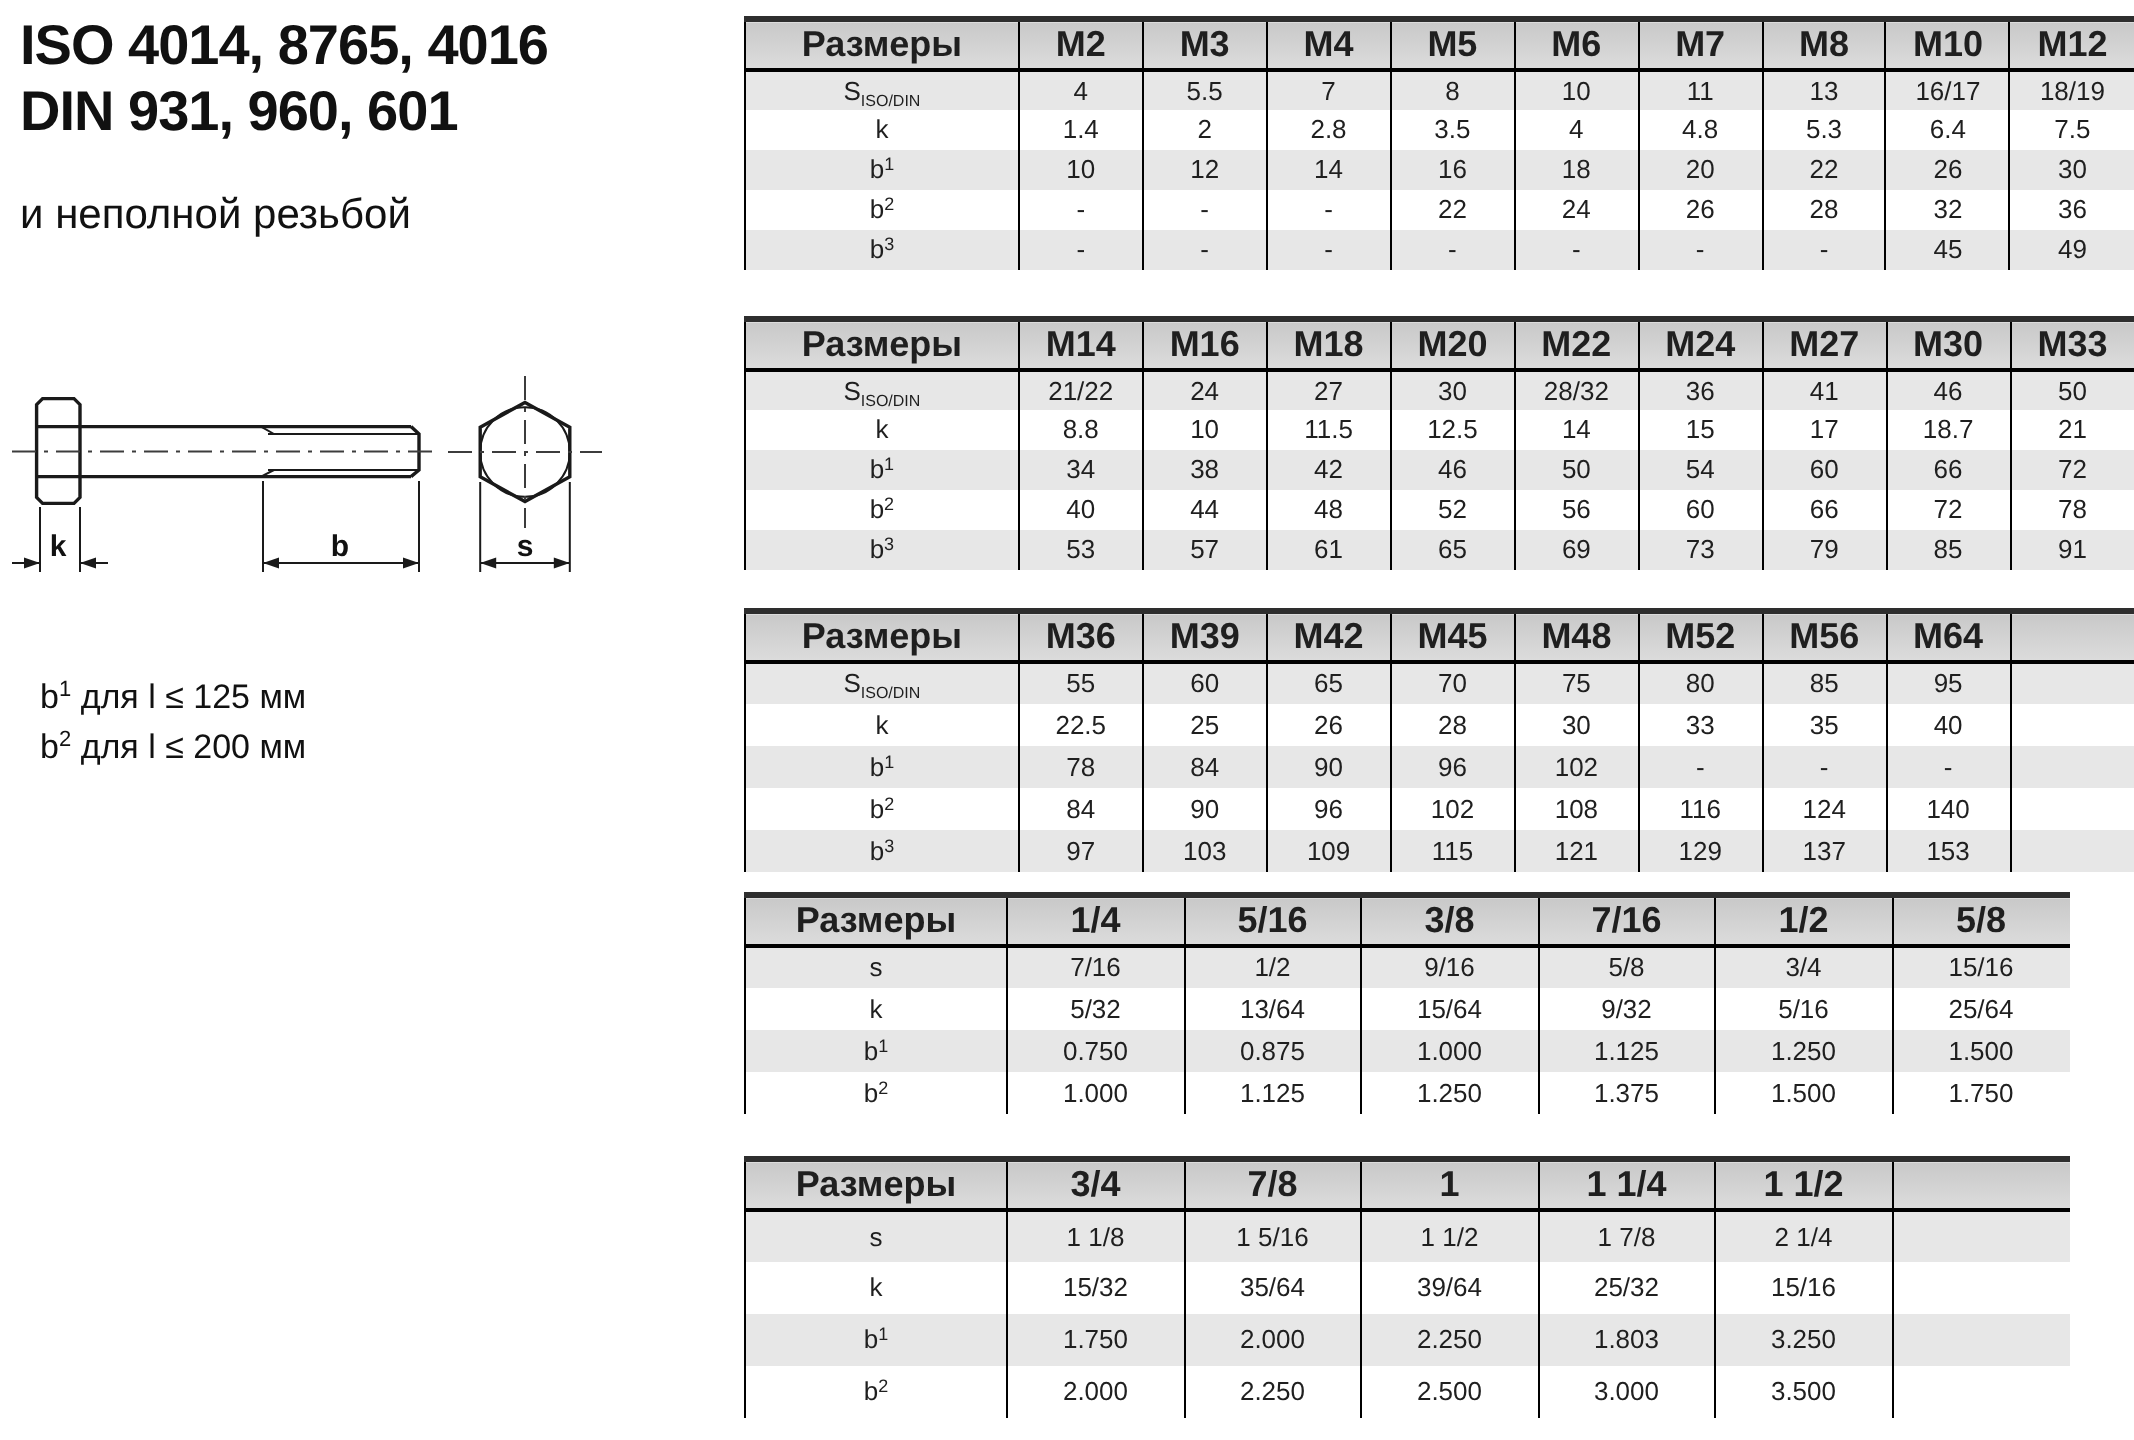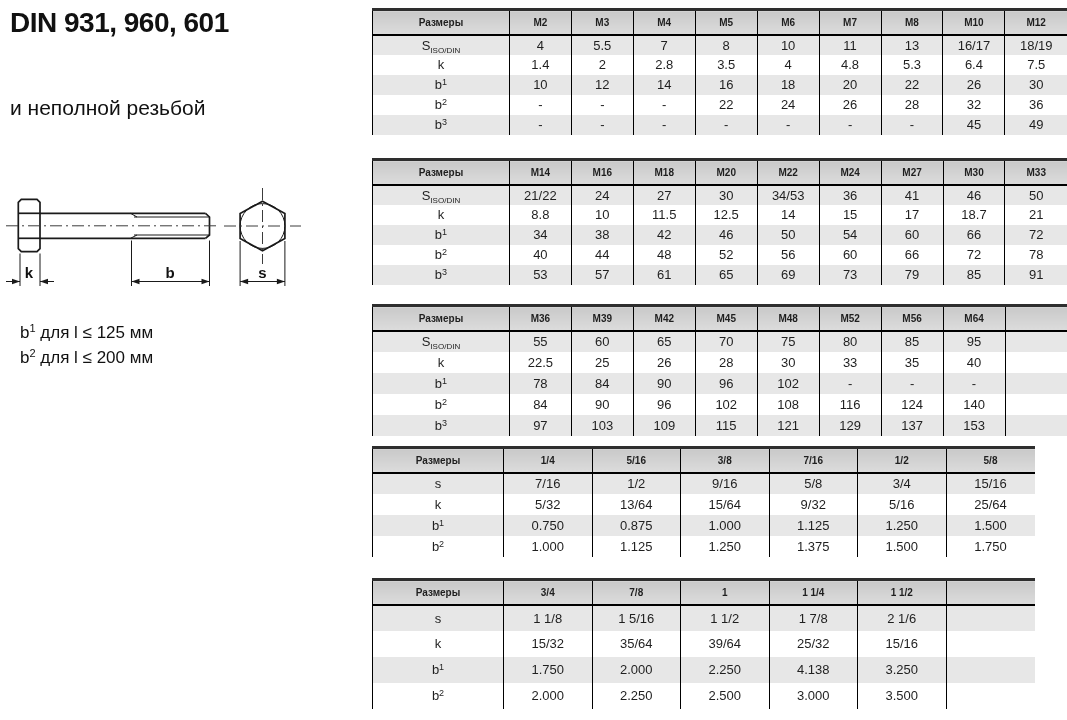--- a/index.html
+++ b/index.html
@@ -21,55 +21,56 @@
     position:absolute;left:10px;top:6px;
     font-size:28px;line-height:33px;font-weight:bold;
     letter-spacing:-0.5px;color:#111;white-space:nowrap;
   }
   .subtitle{
     position:absolute;left:10px;top:94px;
     font-size:21px;line-height:28px;color:#111;white-space:nowrap;
   }
   .drawing{position:absolute;left:0;top:180px;}
   .notes{
-    position:absolute;left:20px;top:320px;
+    position:absolute;left:20px;top:336px;
     font-size:17px;line-height:25px;color:#111;
   }
   .notes sup{font-size:11px;vertical-align:6px;line-height:0;}
   
   .dim-table{position:absolute;left:372px;}
   table.dims{border-collapse:collapse;table-layout:fixed;}
   table.dims th,table.dims td{
     border-left:1px solid var(--border);
     text-align:center;vertical-align:middle;
     font-size:13px;padding:0;color:var(--ink);
     white-space:nowrap;overflow:hidden;
   }
   table.dims thead th{
     border-top:3px solid #2e2e2e;
     border-bottom:2px solid var(--border);
     background:linear-gradient(var(--header-top),var(--header-bottom));
-    font-weight:bold;font-size:10px;
+    font-weight:bold;font-size:18px;
   }
   table.dims tbody tr.stripe td{background:var(--stripe);}
   table.dims td.rowlabel sub{font-size:8px;vertical-align:-3px;line-height:0;letter-spacing:0;}
   table.dims td.rowlabel sup{font-size:9px;vertical-align:4px;line-height:0;}
   
   .ln-thick{stroke:#1a1a1a;stroke-width:1.7;fill:none;}
   .ln-thin{stroke:#1a1a1a;stroke-width:1;fill:none;}
   .ln-center{stroke:#3c3c3c;stroke-width:1;fill:none;stroke-dasharray:12 4 2 4;}
   .arrow{fill:#1a1a1a;stroke:none;}
   .dim-label{font-family:"Liberation Sans",sans-serif;font-size:15px;font-weight:bold;fill:#111;text-anchor:middle;}
 </style>
 </head>
 <body>
 
 <div class="sheet">
 
   <div class="title">
+    <div>ISO 4014, 8765, 4016</div>
     <div>DIN 931, 960, 601</div>
   </div>
 
   <div class="subtitle">
     <div>и неполной резьбой</div>
   </div>
 
   <svg class="drawing" width="360" height="130" viewBox="0 0 360 130">
 
     <polygon class="ln-thick" points="18.3,22.3 21.3,19.3 37,19.3 40,22.3 40,68.7 37,71.7 21.3,71.7 18.3,68.7"></polygon>
@@ -240,21 +241,21 @@
             <th>M33</th>
           </tr>
         </thead>
         <tbody>
           <tr class="stripe" style="height: 20px;">
             <td class="rowlabel"><span>S</span><sub>ISO/DIN</sub></td>
             <td>21/22</td>
             <td>24</td>
             <td>27</td>
             <td>30</td>
-            <td>34/53</td>
+            <td>28/32</td>
             <td>36</td>
             <td>41</td>
             <td>46</td>
             <td>50</td>
           </tr>
           <tr style="height: 20px;">
             <td class="rowlabel"><span>k</span></td>
             <td>8.8</td>
             <td>10</td>
             <td>11.5</td>
@@ -480,38 +481,38 @@
             <th></th>
           </tr>
         </thead>
         <tbody>
           <tr class="stripe" style="height: 26px;">
             <td class="rowlabel"><span>s</span></td>
             <td>1 1/8</td>
             <td>1 5/16</td>
             <td>1 1/2</td>
             <td>1 7/8</td>
-            <td>2 1/6</td>
+            <td>2 1/4</td>
             <td></td>
           </tr>
           <tr style="height: 26px;">
             <td class="rowlabel"><span>k</span></td>
             <td>15/32</td>
             <td>35/64</td>
             <td>39/64</td>
             <td>25/32</td>
             <td>15/16</td>
             <td></td>
           </tr>
           <tr class="stripe" style="height: 26px;">
             <td class="rowlabel"><span>b</span><sup>1</sup></td>
             <td>1.750</td>
             <td>2.000</td>
             <td>2.250</td>
-            <td>4.138</td>
+            <td>1.803</td>
             <td>3.250</td>
             <td></td>
           </tr>
           <tr style="height: 26px;">
             <td class="rowlabel"><span>b</span><sup>2</sup></td>
             <td>2.000</td>
             <td>2.250</td>
             <td>2.500</td>
             <td>3.000</td>
             <td>3.500</td>

